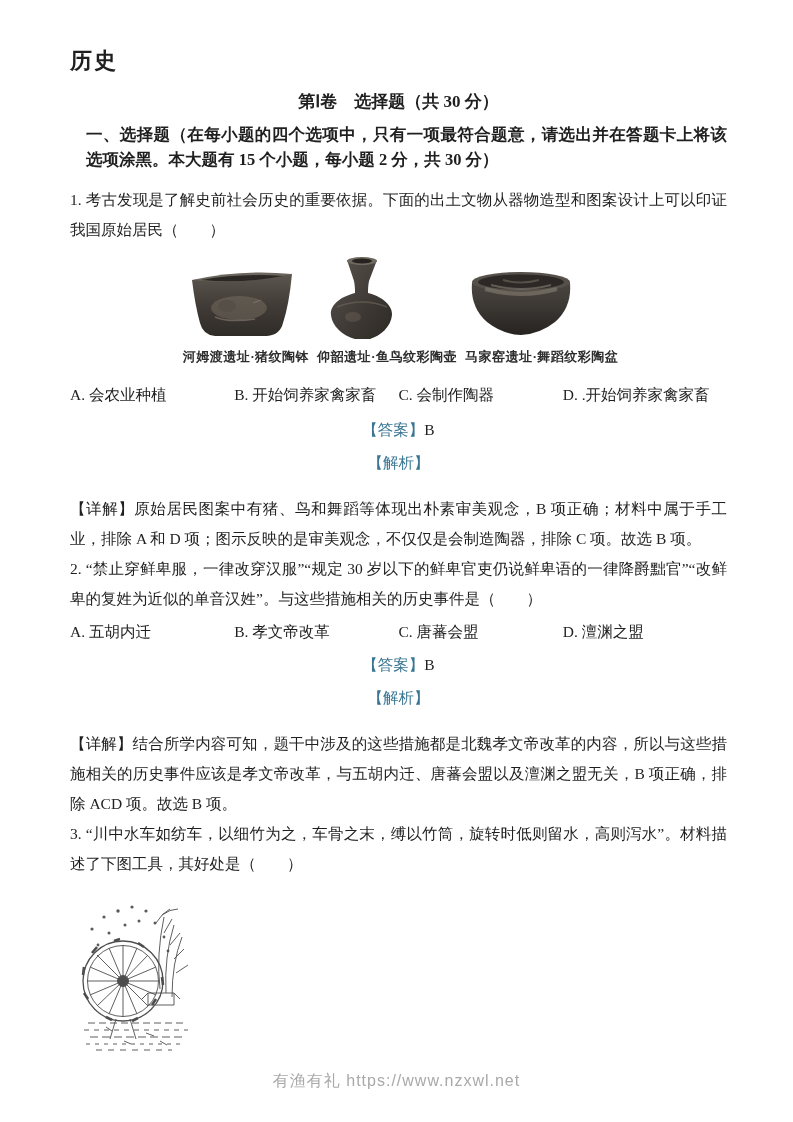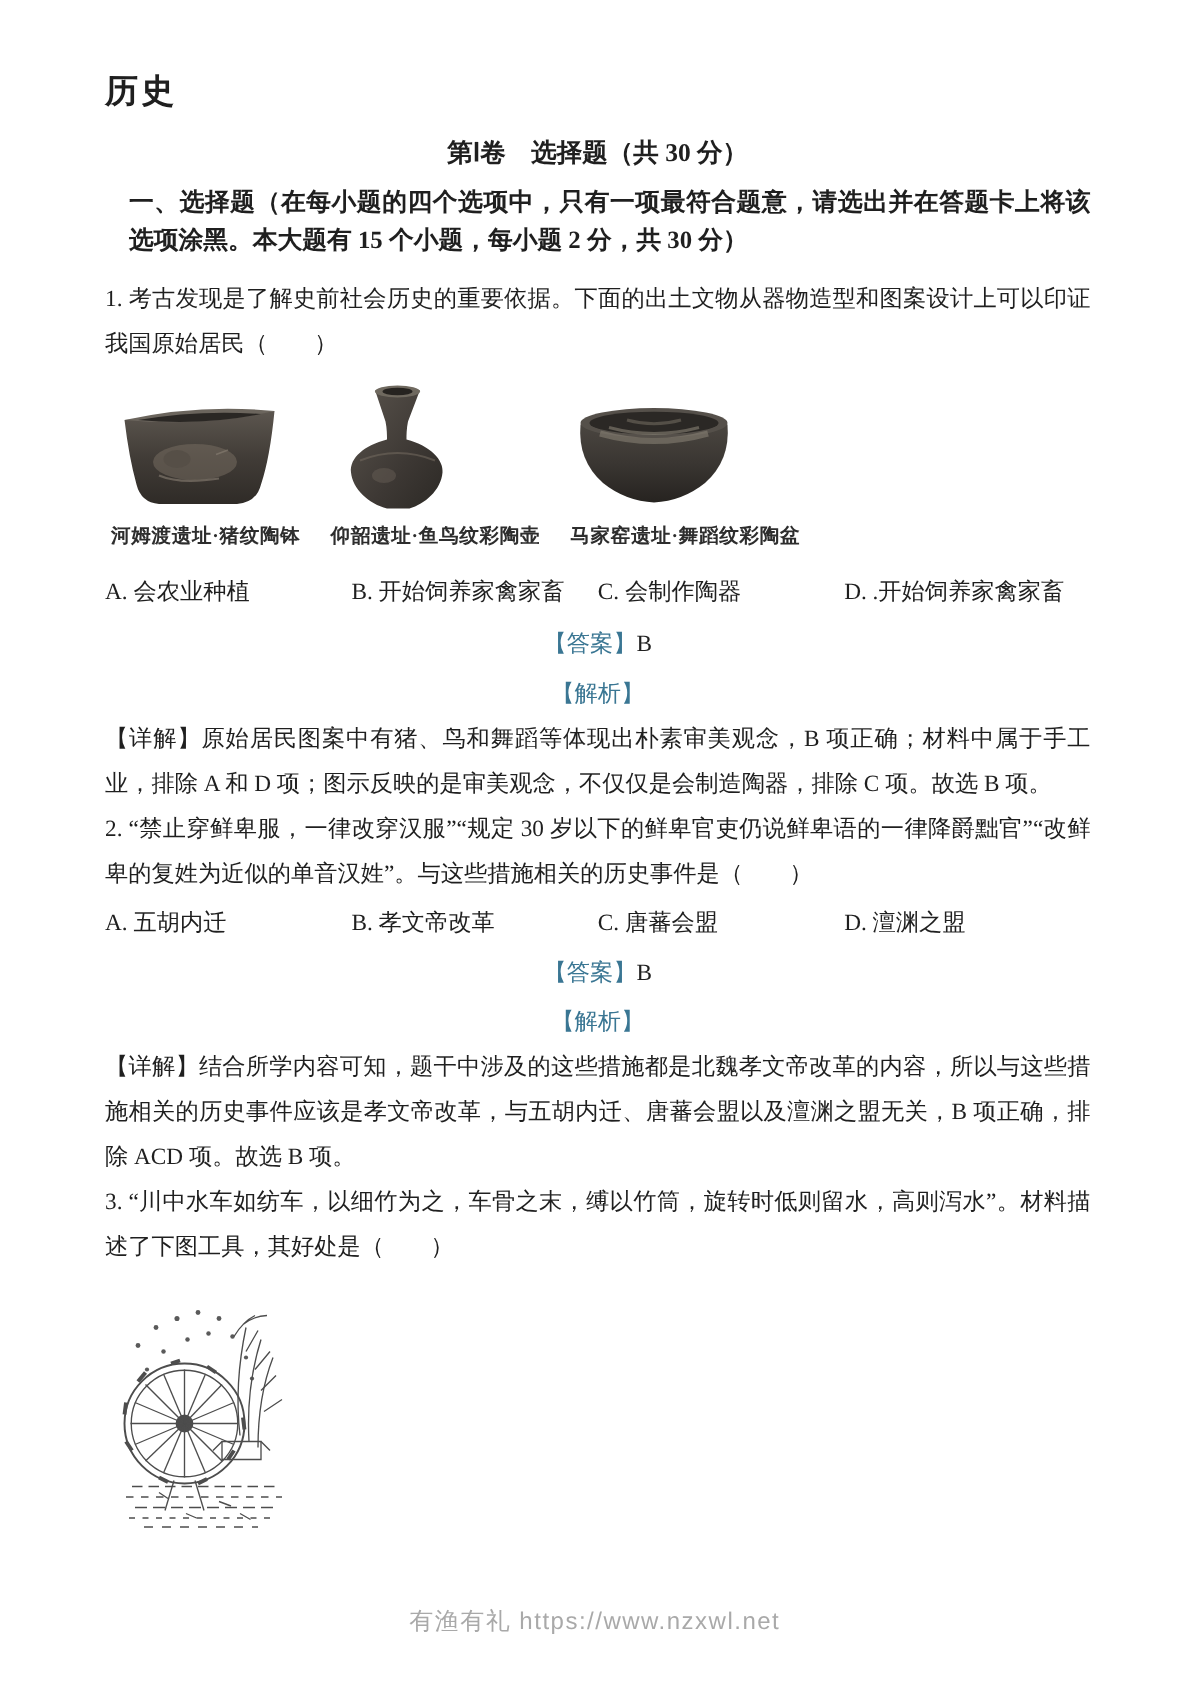--- a/index.html
+++ b/index.html
@@ -26,41 +26,42 @@
     font-size: 16.5px; font-weight: 700; line-height: 25px;
     text-align: justify; margin: 0 0 13px 16px;
   }
   p.body {
     font-size: 15.5px; line-height: 30px; margin: 0;
     text-align: justify;
   }
   .qnum { margin-right: 4px; }
 
   .fig-row {
-    display: flex; align-items: flex-end; gap: 20px;
+    display: flex; align-items: flex-end; gap: 8px;
     margin: 10px 0 12px 4px;
+    justify-content: center;
   }
   .fig-row figure { margin: 0; text-align: center; }
   .fig-row figcaption {
     font-size: 13px; font-weight: 700; color: #2d2d2d;
     margin-top: 5px; letter-spacing: 0.5px; white-space: nowrap;
   }
 
   .opts-2col {
     display: grid; grid-template-columns: 1fr 1fr 1fr 1fr;
     font-size: 15.5px; line-height: 33px; margin: 2px 0 4px 0;
   }
   .opts-row {
     display: flex; font-size: 15.5px; line-height: 30px; margin: 3px 0 2px 0;
   }
   .opts-row .opt { flex: 0 0 25%; }
 
   .answer-line, .analysis-line { font-size: 15.5px; line-height: 30px; margin: 3px 0 0 0; text-align: center; }
   .accent { color: #3a7693; }
-  p.detail { margin-top: 0; }
+  p.detail { margin-top: 16px; }
 
   .waterwheel-wrap { margin: 14px 0 0 6px; }
 
   .page-footer {
     position: absolute; bottom: 30px; left: 0; width: 100%;
     text-align: center;
     font-family: "Liberation Sans", sans-serif;
     font-size: 16px; color: #a9a9a9; letter-spacing: 1px;
   }
 

